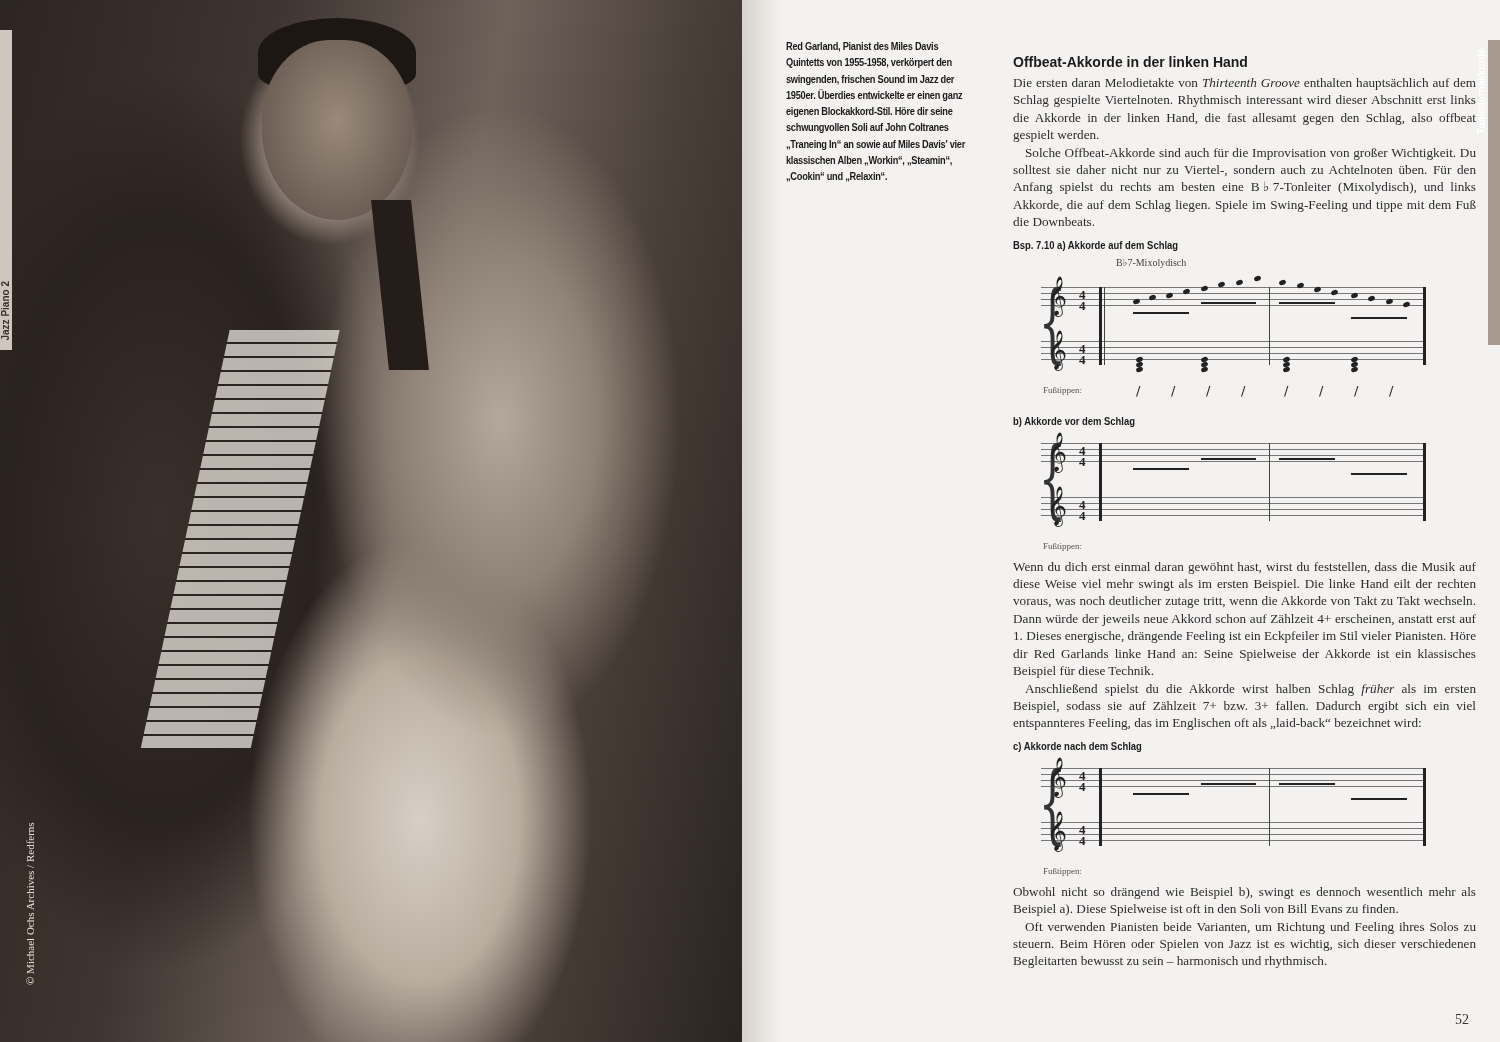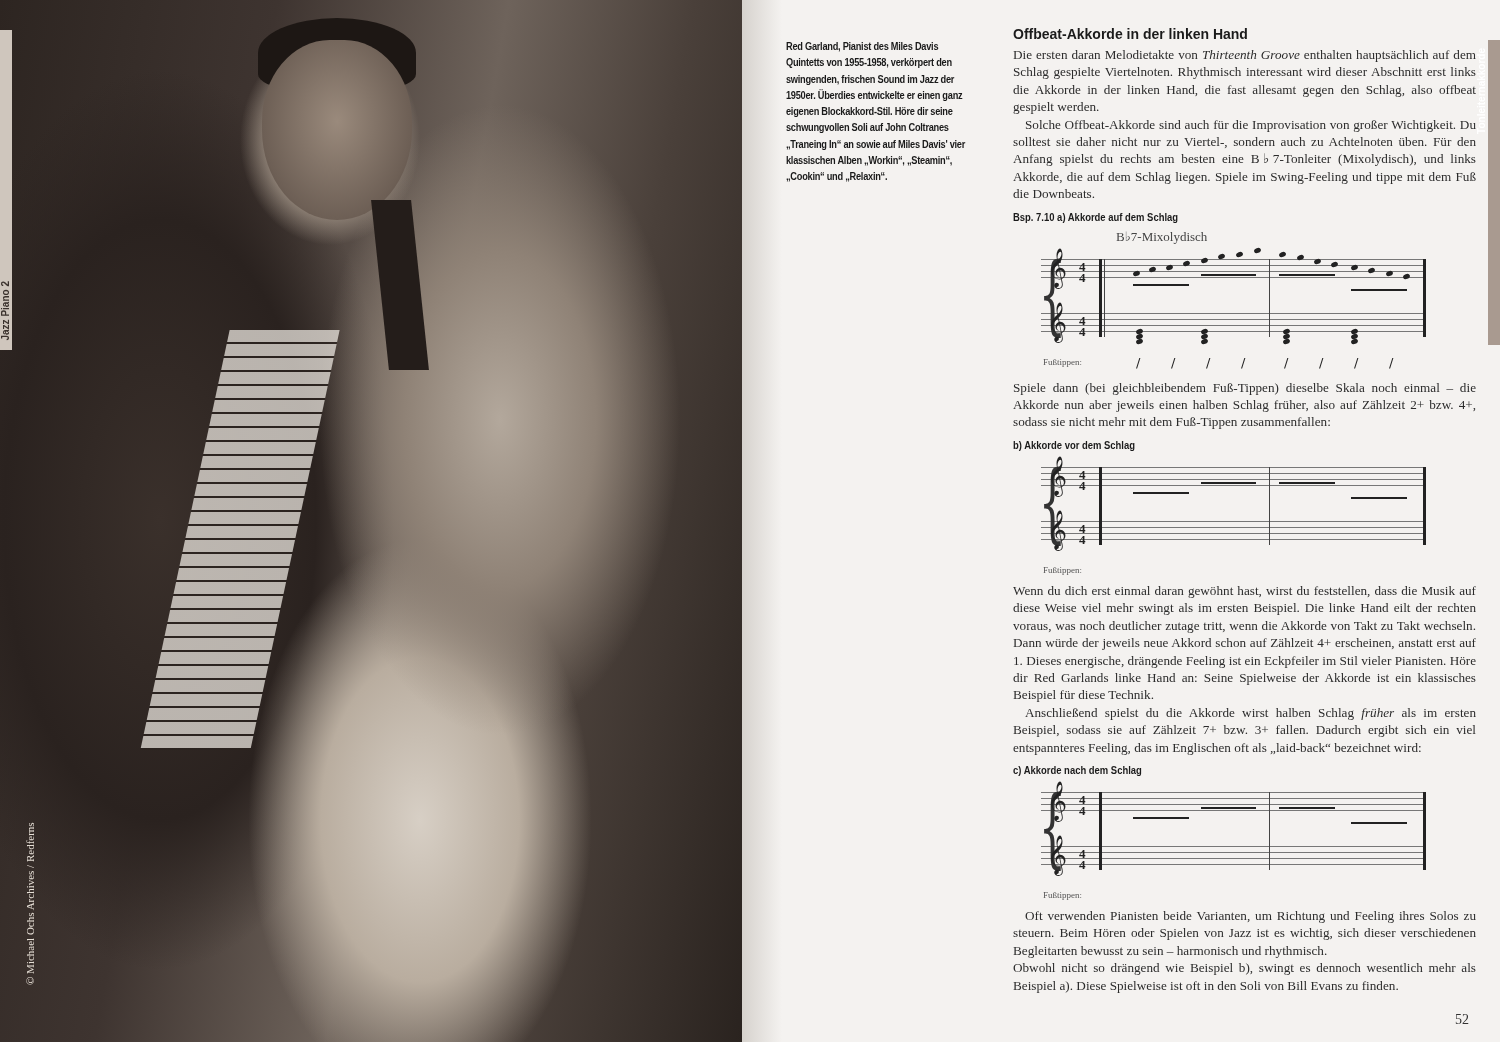--- a/index.html
+++ b/index.html
@@ -18,29 +18,29 @@
   .face{position:absolute;left:262px;top:40px;width:150px;height:180px;border-radius:45% 45% 50% 50%;background:radial-gradient(ellipse at 50% 45%,#9a8a7c 0%,#6d5f55 70%,#4a3f38 100%);}
   .hair{position:absolute;left:258px;top:18px;width:158px;height:70px;border-radius:50% 50% 20% 20%;background:#1d1714;}
   .tie{position:absolute;left:380px;top:200px;width:40px;height:170px;background:#241d1a;transform:skewX(6deg);}
   .spine-tab{position:absolute;left:0;top:30px;width:12px;height:320px;background:#cfc6bd;}
   .spine-tab span{position:absolute;left:-150px;top:150px;width:310px;transform:rotate(-90deg);transform-origin:center;font-family:"Liberation Sans",sans-serif;font-weight:bold;font-size:10px;color:#3b322d;text-align:left;white-space:nowrap;}
   .credit{position:absolute;left:24px;top:985px;transform:rotate(-90deg);transform-origin:left top;font-size:11px;color:#e6dfd6;white-space:nowrap;}
   .gutter{position:absolute;left:742px;top:0;width:40px;height:1042px;background:linear-gradient(90deg,#d6d2cd,#f4f2f0);}
   
   .caption{position:absolute;left:786px;top:38px;width:180px;font-family:"Liberation Sans",sans-serif;font-weight:bold;font-size:10.5px;line-height:16.3px;color:#1a1a1a;letter-spacing:-.3px;transform:scaleX(.88);transform-origin:left top;width:205px;}
   
-  .col{position:absolute;left:1013px;top:26px;width:463px;color:#2b2b2b;}
+  .col{position:absolute;left:1013px;top:54px;width:463px;color:#2b2b2b;}
   .h1{font-family:"Liberation Sans",sans-serif;font-weight:bold;font-size:14px;color:#1b1b1b;margin:0 0 4px 0;}
   .p{font-size:13.2px;line-height:17.4px;text-align:justify;margin:0;}
   .p.indent{text-indent:12px;}
   .ex{font-family:"Liberation Sans",sans-serif;font-weight:bold;font-size:10.5px;color:#1b1b1b;margin:8px 0 6px 0;transform:scaleX(.9);transform-origin:left;}
   em{font-style:italic;}
   
   .score{position:relative;width:410px;height:150px;margin-left:8px;}
-  .score .label-top{position:absolute;left:95px;top:0;font-size:13px;color:#444;}
+  .score .label-top{position:absolute;left:95px;top:0;font-size:10px;color:#444;}
   .staff{position:absolute;left:20px;width:385px;height:24px;
     background:repeating-linear-gradient(180deg,#777 0 1px,transparent 1px 6px);}
   .brace{position:absolute;left:4px;font-size:86px;line-height:86px;color:#333;font-family:"DejaVu Serif",serif;transform:scaleX(.5);}
   .clef{position:absolute;font-size:34px;color:#222;font-family:"DejaVu Serif",serif;}
   .ts{position:absolute;font-family:"Liberation Serif",serif;font-weight:bold;font-size:13px;line-height:11px;color:#222;}
   .bar{position:absolute;width:1px;background:#444;}
   .thick{position:absolute;width:3px;background:#222;}
   .note{position:absolute;width:7px;height:5px;border-radius:50%;background:#222;transform:rotate(-20deg);}
   .beam{position:absolute;height:2px;background:#222;}
   .foot{position:absolute;left:22px;font-size:9px;color:#555;}
@@ -123,21 +123,20 @@
     <div class="slash" style="left:115px;top:126px">/</div>
     <div class="slash" style="left:150px;top:126px">/</div>
     <div class="slash" style="left:185px;top:126px">/</div>
     <div class="slash" style="left:220px;top:126px">/</div>
     <div class="slash" style="left:263px;top:126px">/</div>
     <div class="slash" style="left:298px;top:126px">/</div>
     <div class="slash" style="left:333px;top:126px">/</div>
     <div class="slash" style="left:368px;top:126px">/</div>
   </div>
 
-  <p class="p">Spiele dann (bei gleichbleibendem Fuß-Tippen) dieselbe Skala noch einmal – die Akkorde nun aber jeweils einen halben Schlag früher, also auf Zählzeit 2+ bzw. 4+, sodass sie nicht mehr mit dem Fuß-Tippen zusammenfallen:</p>
 
   <div class="ex">b) Akkorde vor dem Schlag</div>
   <div class="score" style="height:125px;">
     <div class="staff" style="top:10px"></div>
     <div class="staff" style="top:64px"></div>
     <div class="brace" style="top:2px">{</div>
     <div class="clef" style="left:26px;top:-2px">𝄞</div>
     <div class="clef" style="left:26px;top:52px">𝄞</div>
     <div class="ts" style="left:58px;top:12px">4<br>4</div>
     <div class="ts" style="left:58px;top:66px">4<br>4</div>
@@ -166,20 +165,20 @@
     <div class="thick" style="left:78px;top:10px;height:78px"></div>
     <div class="bar" style="left:248px;top:10px;height:78px"></div>
     <div class="thick" style="left:402px;top:10px;height:78px"></div>
     <div class="beam" style="left:112px;top:35px;width:56px"></div>
     <div class="beam" style="left:180px;top:25px;width:55px"></div>
     <div class="beam" style="left:258px;top:25px;width:56px"></div>
     <div class="beam" style="left:330px;top:40px;width:56px"></div>
     <div class="foot" style="top:108px">Fußtippen:</div>
   </div>
 
+  <p class="p">Obwohl nicht so drängend wie Beispiel b), swingt es dennoch wesentlich mehr als Beispiel a). Diese Spielweise ist oft in den Soli von Bill Evans zu finden.</p>
   <p class="p indent">Oft verwenden Pianisten beide Varianten, um Richtung und Feeling ihres Solos zu steuern. Beim Hören oder Spielen von Jazz ist es wichtig, sich dieser verschiedenen Begleitarten bewusst zu sein – harmonisch und rhythmisch.</p>
-  <p class="p">Obwohl nicht so drängend wie Beispiel b), swingt es dennoch wesentlich mehr als Beispiel a). Diese Spielweise ist oft in den Soli von Bill Evans zu finden.</p>
 </div>
 
 <div class="side-tab">
     <span>Tonleiternakkorde</span>
   </div>
 <div class="pageno">52</div>
 
 </body></html>

